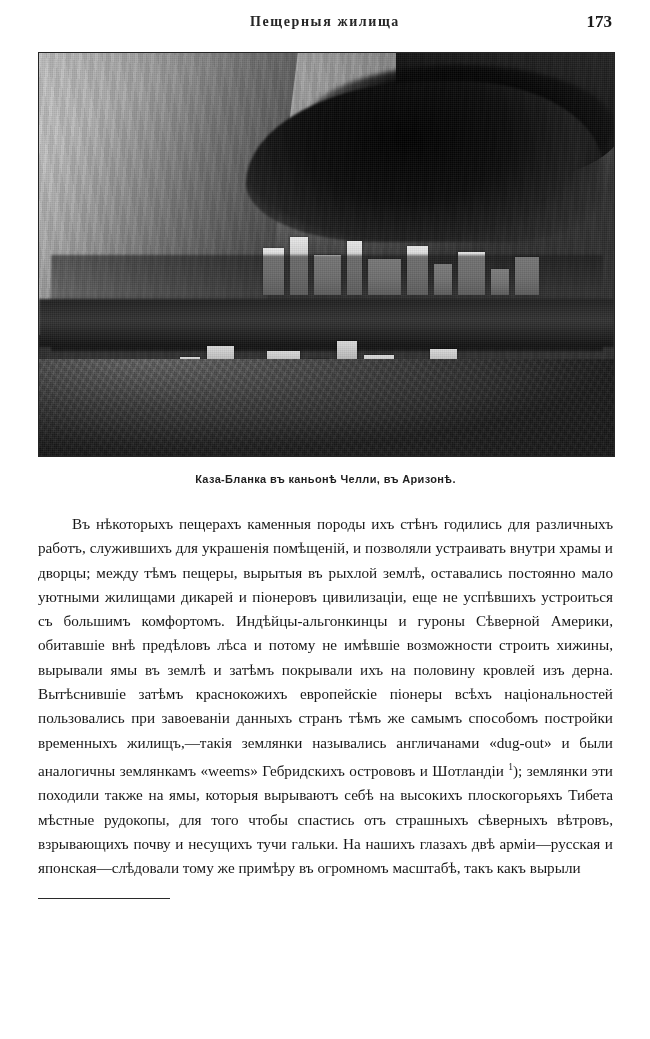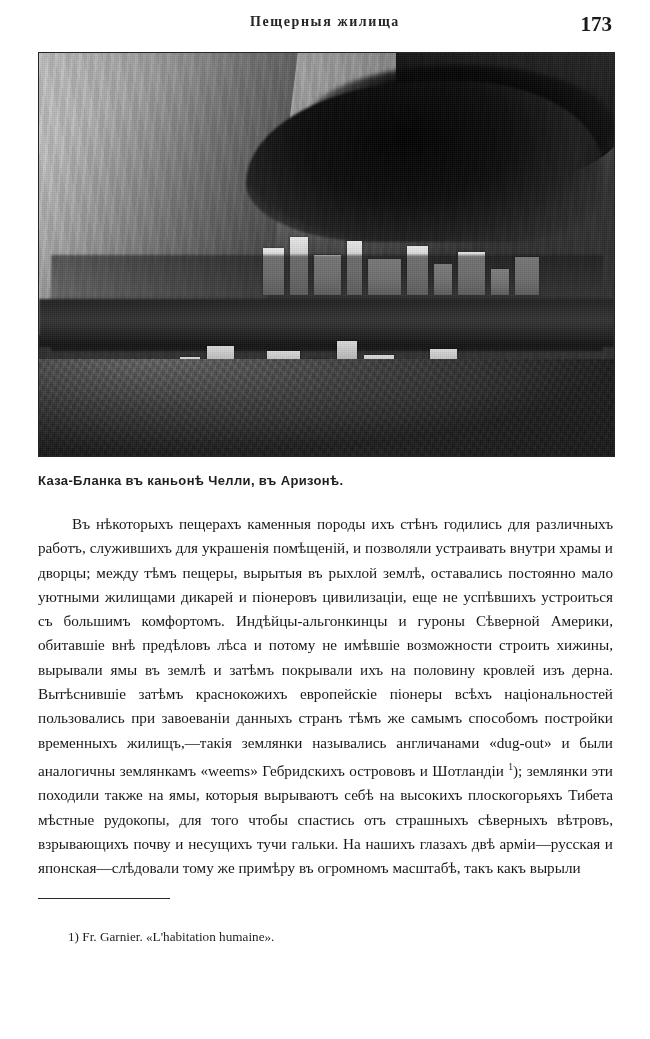--- a/index.html
+++ b/index.html
@@ -40,21 +40,21 @@
     font-size: 14px;
     letter-spacing: 1.6px;
     color: #262626;
     font-weight: 600;
   }
   .header-pageno {
     position: absolute;
     right: 0;
     top: -2px;
     font-family: "Liberation Serif", serif;
-    font-size: 21px;
+    font-size: 17px;
     font-weight: 700;
     color: #1a1a1a;
   }
 
   
   .figure {
     position: absolute;
     top: 52px;
     left: 38px;
     width: 575px;
@@ -199,23 +199,23 @@
     position: absolute;
     inset: 0;
     background-image:
       repeating-linear-gradient(0deg, rgba(255,255,255,.035) 0 1px, rgba(0,0,0,.035) 1px 2px),
       repeating-linear-gradient(90deg, rgba(255,255,255,.03) 0 1px, rgba(0,0,0,.03) 1px 2px);
     opacity: .9;
   }
 
   .caption {
     margin-top: 16px;
-    text-align: left;
+    text-align: center;
     font-family: "Liberation Sans", sans-serif;
-    font-size: 13px;
+    font-size: 11px;
     font-weight: 700;
     letter-spacing: .35px;
     color: #1f1f1f;
   }
 
   
   .body-text {
     position: absolute;
     top: 512px;
     left: 38px;
@@ -311,18 +311,14 @@
       <div class="grain"></div>
     </div>
     <div class="caption">Каза-Бланка въ каньонѣ Челли, въ Аризонѣ.</div>
   </div>
 
   <div class="body-text">
     <p><span>Въ нѣкоторыхъ пещерахъ каменныя породы ихъ стѣнъ годились для различныхъ работъ, служившихъ для украшенія помѣщеній, и позволяли устраивать внутри храмы и дворцы; между тѣмъ пещеры, вырытыя въ рыхлой землѣ, оставались постоянно мало уютными жилищами дикарей и піонеровъ цивилизаціи, еще не успѣвшихъ устроиться съ большимъ комфортомъ. Индѣйцы-альгонкинцы и гуроны Сѣверной Америки, обитавшіе внѣ предѣловъ лѣса и потому не имѣвшіе возможности строить хижины, вырывали ямы въ землѣ и затѣмъ покрывали ихъ на половину кровлей изъ дерна. Вытѣснившіе затѣмъ краснокожихъ европейскіе піонеры всѣхъ національностей пользовались при завоеваніи данныхъ странъ тѣмъ же самымъ способомъ постройки временныхъ жилищъ,—такія землянки назывались англичанами «dug-out» и были аналогичны землянкамъ «weems» Гебридскихъ острововъ и Шотландіи </span><sup>1</sup><span>); землянки эти походили также на ямы, которыя вырываютъ себѣ на высокихъ плоскогорьяхъ Тибета мѣстные рудокопы, для того чтобы спастись отъ страшныхъ сѣверныхъ вѣтровъ, взрывающихъ почву и несущихъ тучи гальки. На нашихъ глазахъ двѣ арміи—русская и японская—слѣдовали тому же примѣру въ огромномъ масштабѣ, такъ какъ вырыли</span></p>
   </div>
 
   <div class="footnote-rule"></div>
-  <div class="footnote">
-    <span class="fn-indent"></span><span>1)</span>
-    <span>Fr. Garnier. «L'habitation humaine».</span>
-  </div>
 
 </div>
 
 </body></html>

